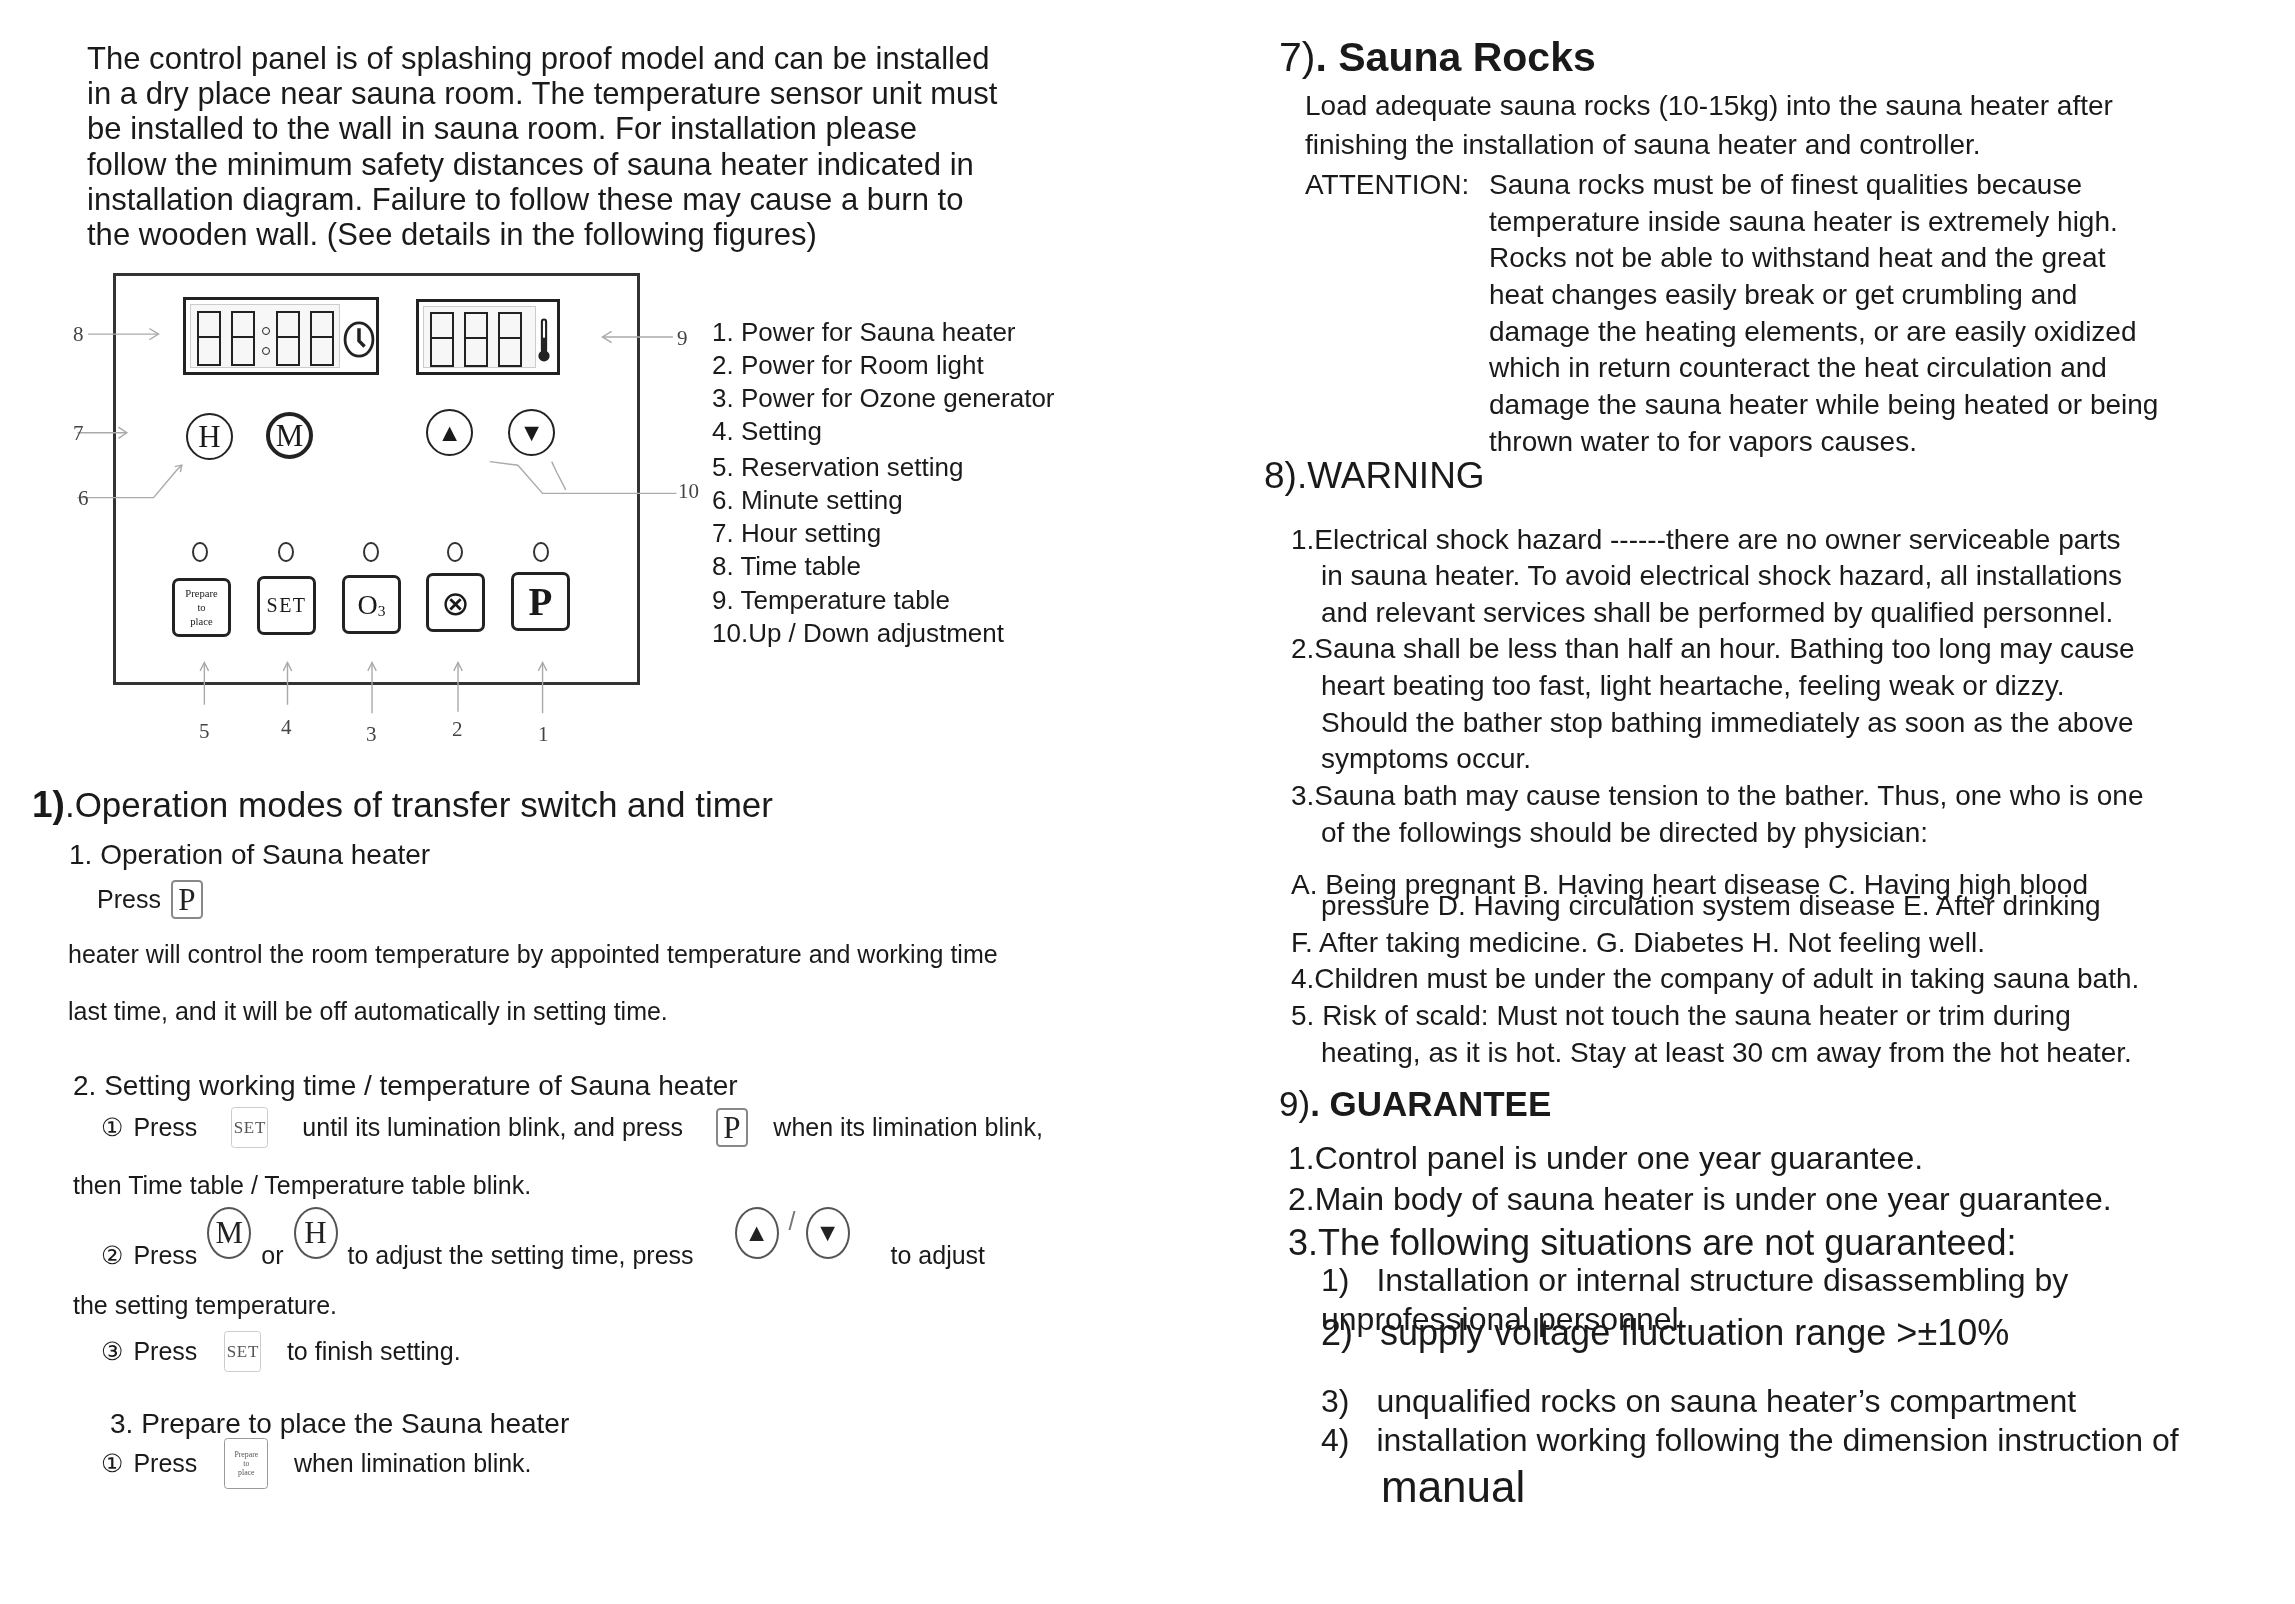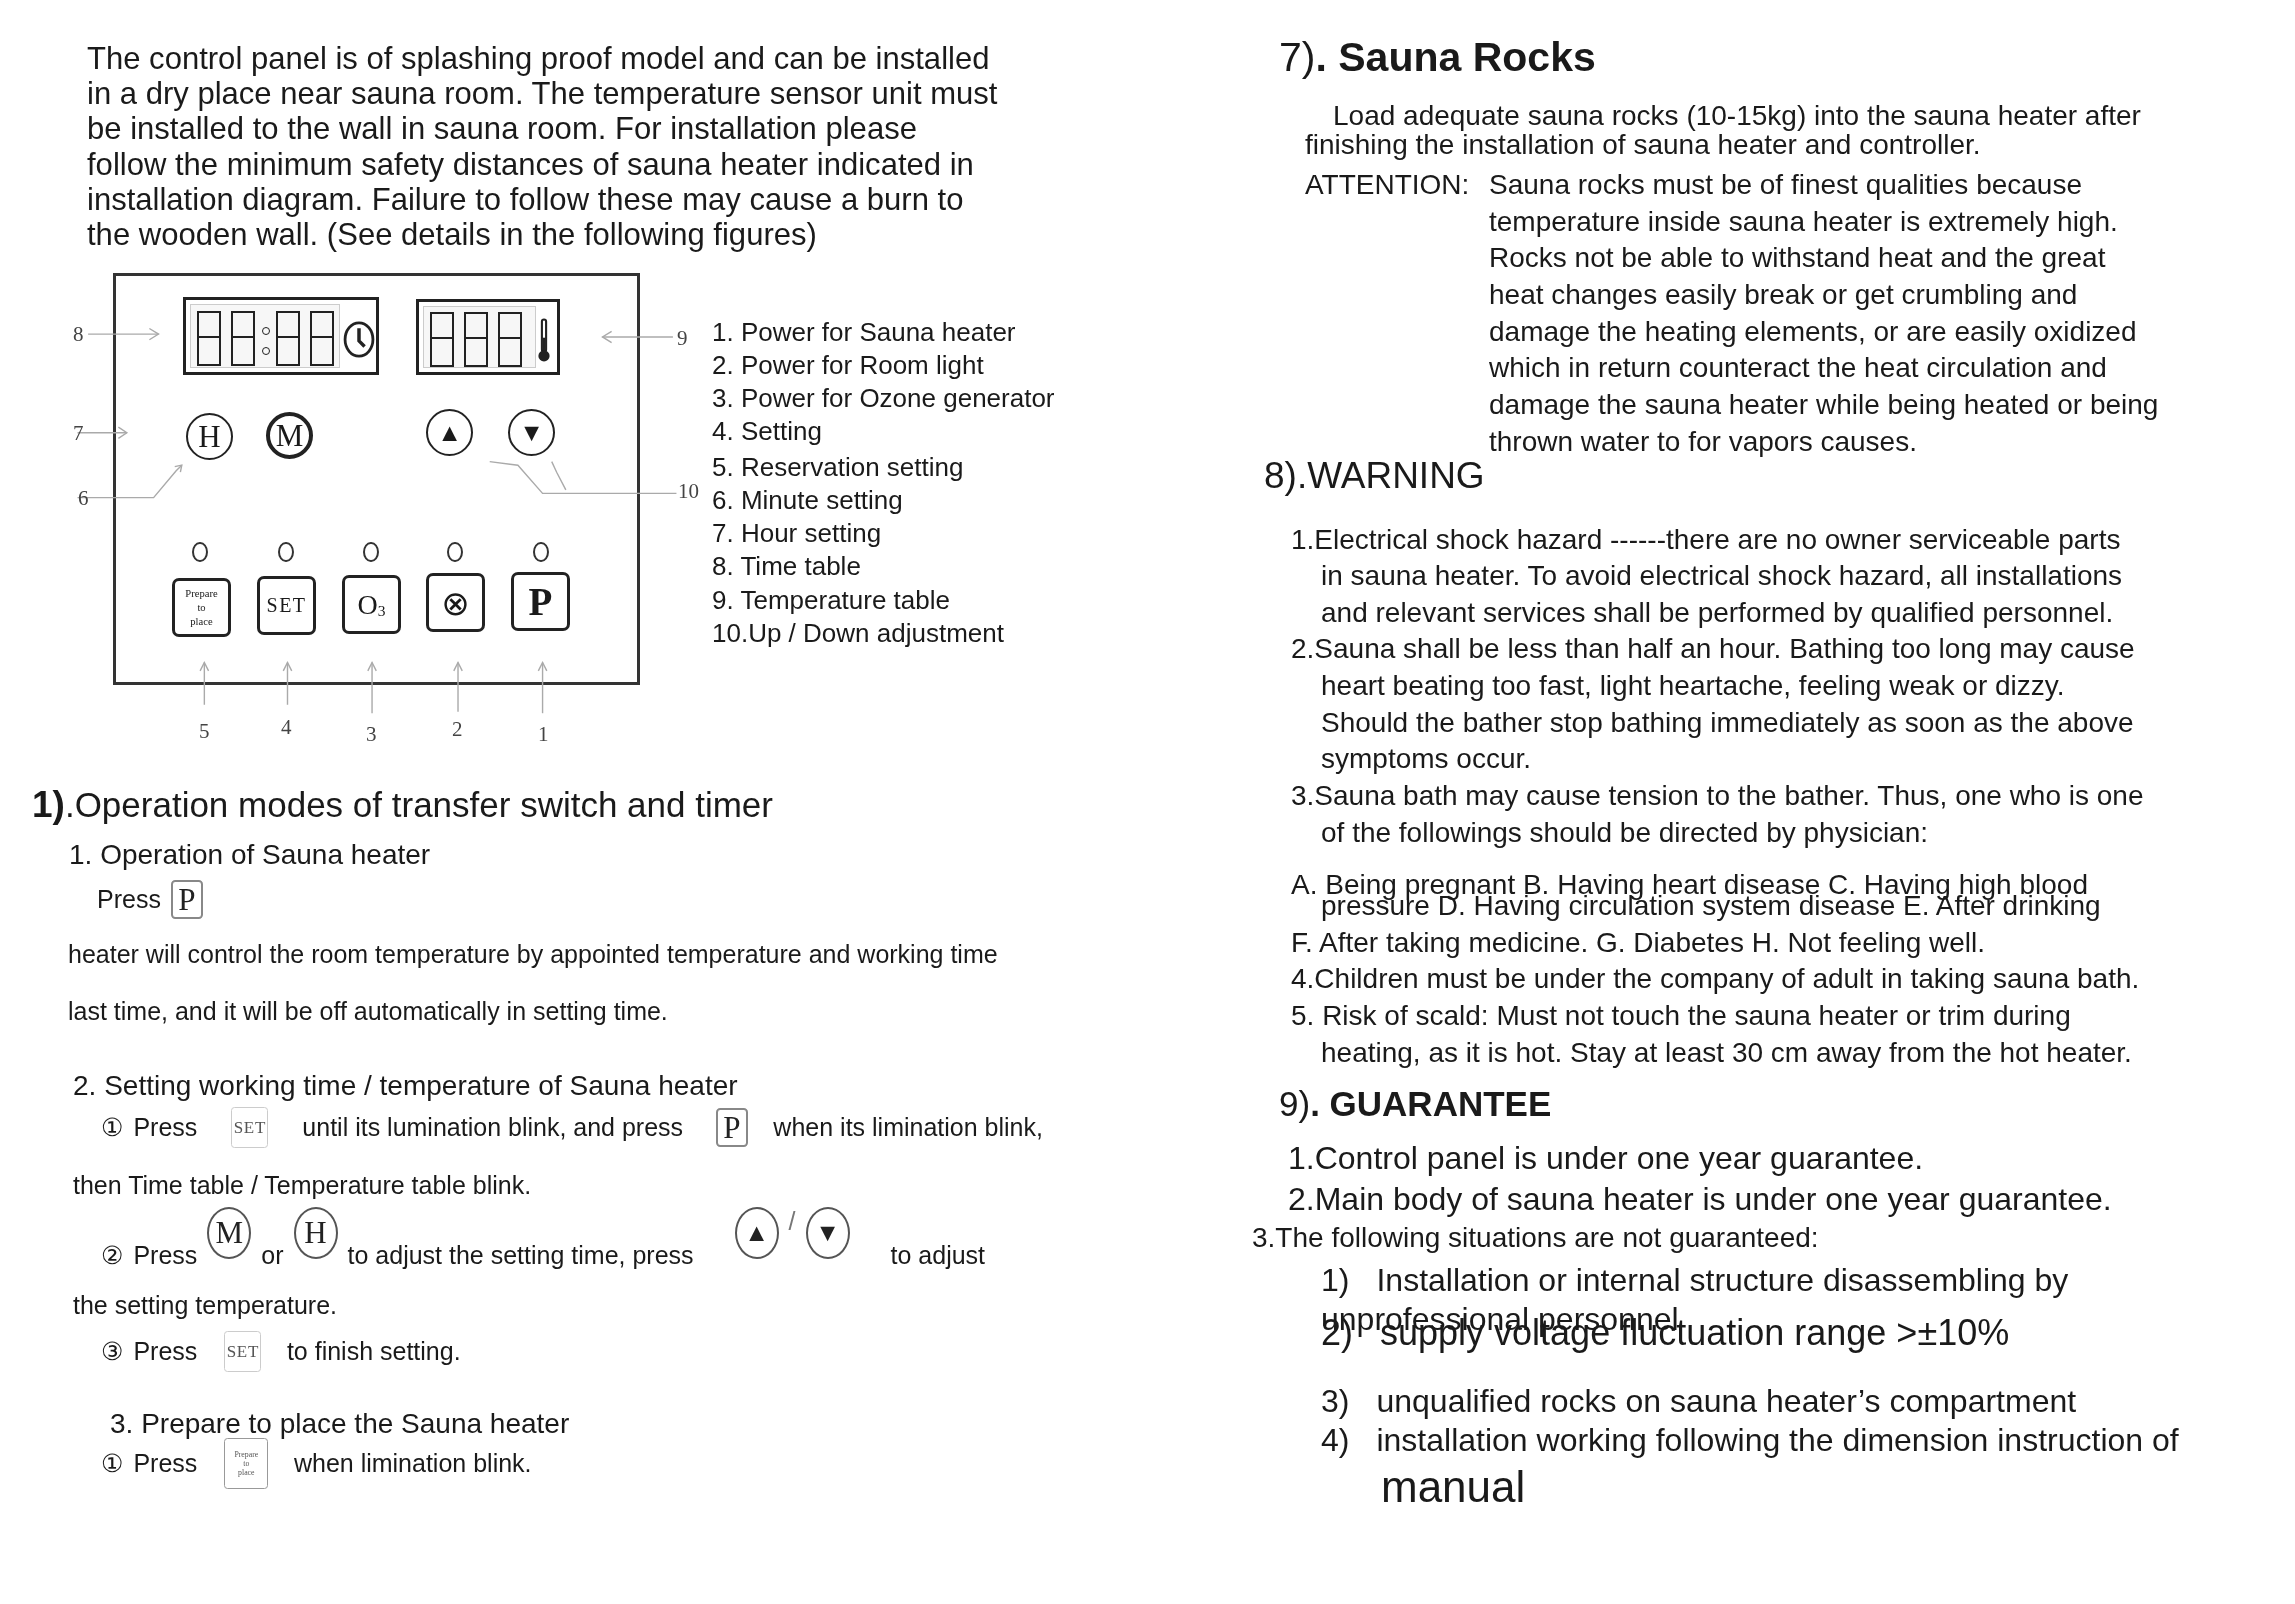--- a/index.html
+++ b/index.html
@@ -215,21 +215,21 @@
     <span>to</span>
     <span>place</span>
   </span>
   <span style="width:5.6px"></span>
   <span>when limination blink.</span>
 </div>
 
 <div class="abs" style="left:1279px; top:34px; font-size:41px;">
   <span>7)</span><span style="font-weight:bold;">. Sauna  Rocks</span>
 </div>
-<div class="abs r-text" style="left:1305px; top:98px;margin-left:28px;">Load adequate sauna rocks (10-15kg) into the sauna heater after</div>
+<div class="abs r-text" style="left:1305px; top:88px;">Load adequate sauna rocks (10-15kg) into the sauna heater after</div>
 <div class="abs r-text" style="left:1305px; top:127px;">finishing the installation of sauna heater and controller.</div>
 <div class="abs r-text" style="left:1305px; top:167px;">ATTENTION:</div>
 <div>
   <div class="abs r-text" style="left:1489px; top:167px;">Sauna rocks must be of finest qualities because</div>
   <div class="abs r-text" style="left:1489px; top:204px;">temperature inside sauna heater is extremely high.</div>
   <div class="abs r-text" style="left:1489px; top:240px;">Rocks not be able to withstand heat and the great</div>
   <div class="abs r-text" style="left:1489px; top:277px;">heat changes easily break or get crumbling and</div>
   <div class="abs r-text" style="left:1489px; top:314px;">damage the heating elements, or are easily oxidized</div>
   <div class="abs r-text" style="left:1489px; top:350px;">which in return counteract the heat circulation and</div>
   <div class="abs r-text" style="left:1489px; top:387px;">damage the sauna heater while being heated or being</div>
@@ -256,21 +256,21 @@
   <div class="abs r-text" style="left:1291px; top:998px;">5.  Risk of scald:  Must not touch the sauna heater or trim during</div>
   <div class="abs r-text" style="left:1321px; top:1035px;">heating, as it is hot. Stay at least 30 cm away from the hot heater.</div>
 </div>
 
 <div class="abs" style="left:1279px; top:1084px; font-size:35px;">
   <span>9)</span><span style="font-weight:bold;">. GUARANTEE</span>
 </div>
 <div>
   <div class="abs" style="left:1288px; top:1140px; font-size:32px;">1.Control panel is under one year guarantee.</div>
   <div class="abs" style="left:1288px; top:1181px; font-size:32px;">2.Main body of sauna heater is under one year guarantee.</div>
-  <div class="abs" style="left:1252px; top:1222px; font-size:28px;">3.The following situations are not guaranteed:</div>
+  <div class="abs" style="left:1288px; top:1222px; font-size:36px;">3.The following situations are not guaranteed:</div>
 
   <div class="abs" style="left:1321px; top:1262px; font-size:32px;">
     <span>1)</span><span style="margin-left:27px;">Installation or internal structure disassembling by</span>
   </div>
   <div class="abs" style="left:1321px; top:1301px; font-size:32px;">unprofessional personnel</div>
   <div class="abs" style="left:1321px; top:1312px; font-size:36px;">
     <span>2)</span><span style="margin-left:27px;">supply voltage fluctuation range  &gt;±10%</span>
   </div>
   <div class="abs" style="left:1321px; top:1383px; font-size:32px;">
     <span>3)</span><span style="margin-left:27px;">unqualified rocks on sauna heater’s compartment</span>

